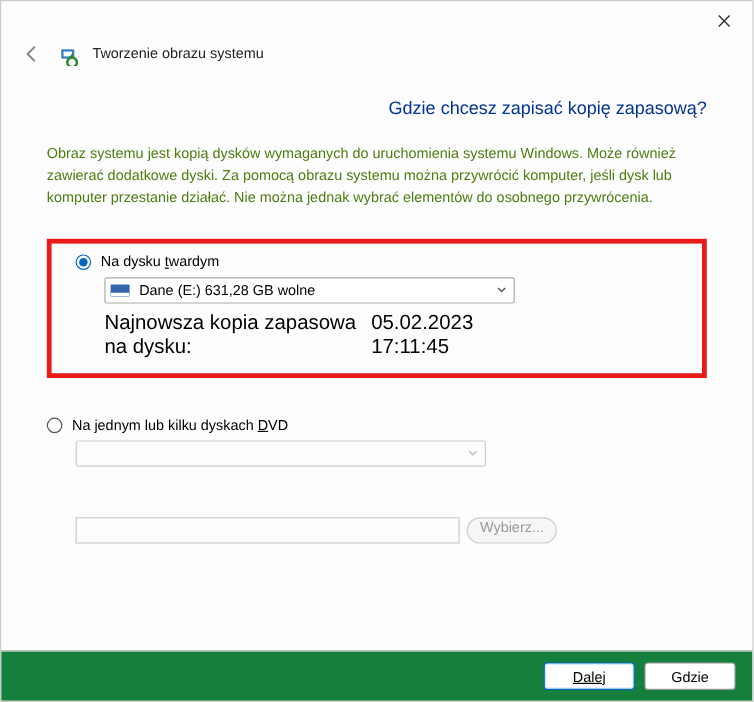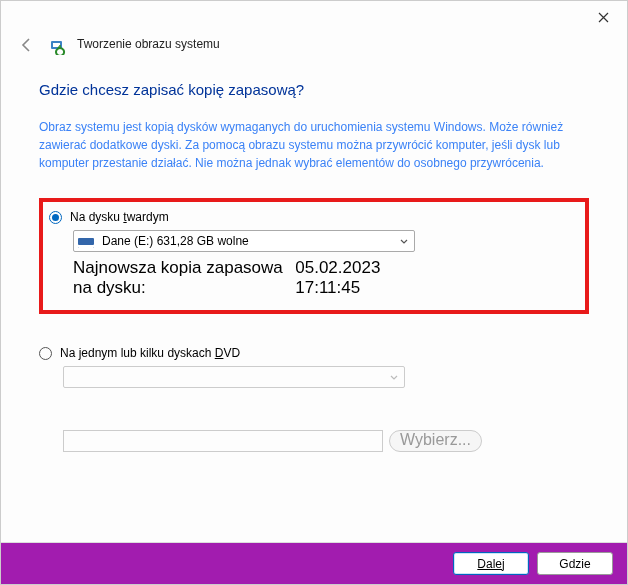--- a/index.html
+++ b/index.html
@@ -41,34 +41,35 @@
   .title-text {
     font-size: 12px; color: #222;
   }
   .content {
     padding: 14px 38px 0 38px;
   }
   .heading {
     color: #003399;
     font-size: 15px;
     margin-bottom: 20px;
+    text-align: right;
   }
   .desc {
-    color: #3b82f6;
+    color: #4d7c0f;
     font-size: 12px;
     line-height: 1.5;
     margin-bottom: 26px;
   }
   .option-block {
     margin-bottom: 34px;
     padding: 4px 0;
   }
   .highlight {
     border: 4px solid #e81a1a;
-    padding: 8px 10px 12px 6px;
+    padding: 8px 10px 12px 20px;
     margin-bottom: 28px;
   }
   .radio-row {
     display: flex;
     align-items: center;
     gap: 8px;
     margin-bottom: 6px;
   }
   .radio {
     width: 13px; height: 13px; border-radius: 50%;
@@ -96,50 +97,50 @@
     background: #fff;
   }
   .dropdown.disabled { background:#fdfdfd; color:#888; border-color:#ccc; }
   .dropdown .chev { color:#555; font-size:10px; }
   .disk-icon {
     width:16px; height:10px; background:#36a; border-radius:1px;
     box-shadow: inset 0 -3px 0 #fff, inset 0 -4px 0 #36a;
     margin-right:4px;
     flex-shrink:0;
   }
-  .dd-left { display:flex; align-items:flex-end; gap:4px; overflow:hidden; white-space:nowrap; }
+  .dd-left { display:flex; align-items:center; gap:4px; overflow:hidden; white-space:nowrap; }
   .info-row {
     margin: 6px 0 0 24px;
     display:flex;
     width:342px;
     justify-content: space-between;
     font-size:17px;
   }
   .net-row {
     margin-left:24px;
     display:flex;
     gap:6px;
     align-items:center;
   }
   .net-input {
     width:320px; height:22px; border:1px solid #ccc; background:#fdfdfd;
   }
   .browse-btn {
     height:22px; padding: 0 10px;
     border:1px solid #ccc; background:#f6f6f6; color:#999;
-    font-size:16px; border-radius:11px;
+    font-size:12px; border-radius:11px;
   }
   .footer {
     position:absolute;
     bottom:0; left:0; right:0;
     border-top:1px solid #ddd;
     height:42px;
     display:flex; align-items:center; justify-content:flex-end;
     gap:8px; padding:0 14px;
-    background:#a21caf;
+    background:#15803d;
   }
   .btn {
     min-width:76px; height:23px;
     border:1px solid #999; border-radius:3px;
     background:#fff; font-size:12px;
     display:flex; align-items:center; justify-content:center;
     padding:0 14px;
   }
   .btn.primary { border-color:#0067c0; box-shadow: 0 0 0 1px #cde3f8 inset; }
 </style>

